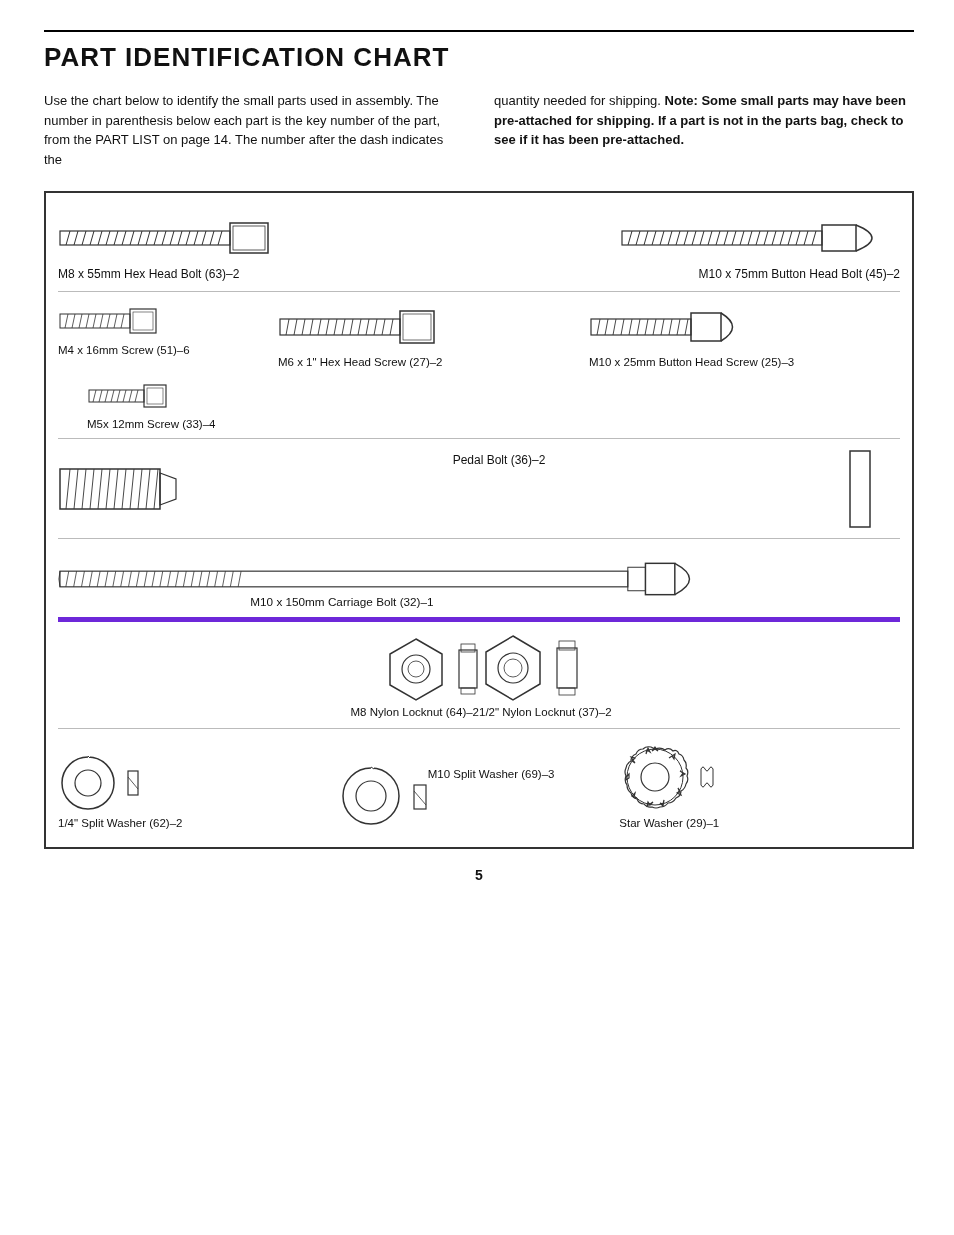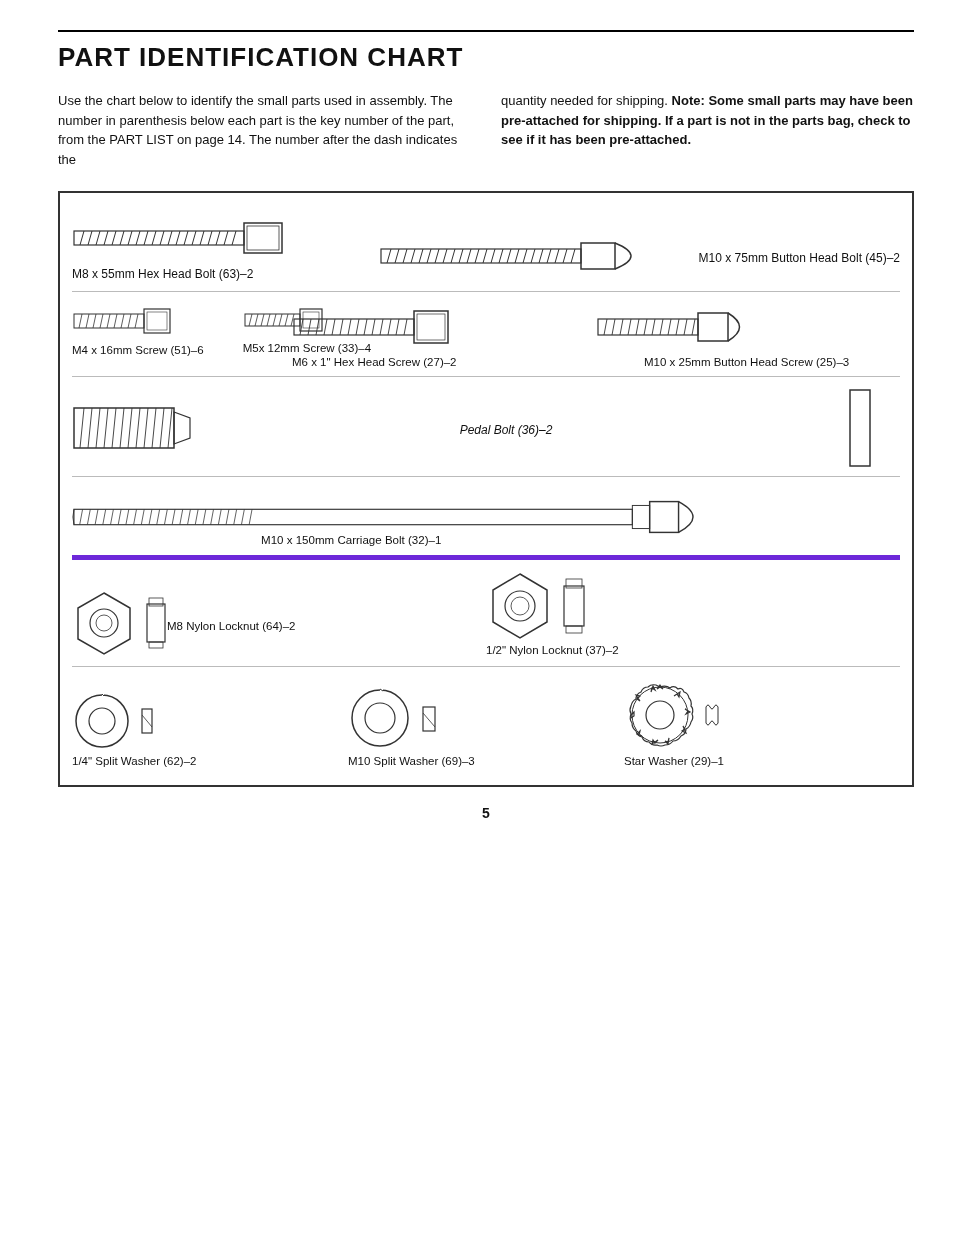--- a/index.html
+++ b/index.html
@@ -5,21 +5,21 @@
     * { box-sizing: border-box; margin: 0; padding: 0; }
     body {
       background: #fff;
       font-family: Arial, Helvetica, sans-serif;
       font-size: 13px;
       color: #111;
       width: 954px;
       min-height: 1235px;
     }
     .page {
-      padding: 30px 40px 30px 58px;
+      padding: 30px 40px 30px 44px;
     }
     .page-title {
       font-size: 26px;
       font-weight: 900;
       border-top: 2px solid #000;
       padding-top: 10px;
       margin-bottom: 18px;
       text-transform: uppercase;
       letter-spacing: 1px;
     }
@@ -104,21 +104,21 @@
             <line x1="148" y1="18" x2="144" y2="32" stroke="#333" stroke-width="1"></line>
             <line x1="156" y1="18" x2="152" y2="32" stroke="#333" stroke-width="1"></line>
             <line x1="164" y1="18" x2="160" y2="32" stroke="#333" stroke-width="1"></line>
 
             <rect x="172" y="10" width="38" height="30" fill="none" stroke="#333" stroke-width="1.5"></rect>
             <rect x="175" y="13" width="32" height="24" fill="none" stroke="#333" stroke-width="0.8"></rect>
           </svg>
           <div class="part-label" style="text-align:left;font-size:12px;">M8 x 55mm Hex Head Bolt (63)–2</div>
         </div>
 
-        <div style="display:flex;flex-direction:row;align-items:center;flex:1;">
+        <div style="display:flex;flex-direction:column;align-items:flex-end;flex:1;">
           <svg width="280" height="50" viewBox="0 0 280 50">
 
             <rect x="2" y="18" width="200" height="14" fill="none" stroke="#333" stroke-width="1.2"></rect>
 
             <line x1="12" y1="18" x2="8" y2="32" stroke="#333" stroke-width="1"></line>
             <line x1="20" y1="18" x2="16" y2="32" stroke="#333" stroke-width="1"></line>
             <line x1="28" y1="18" x2="24" y2="32" stroke="#333" stroke-width="1"></line>
             <line x1="36" y1="18" x2="32" y2="32" stroke="#333" stroke-width="1"></line>
             <line x1="44" y1="18" x2="40" y2="32" stroke="#333" stroke-width="1"></line>
             <line x1="52" y1="18" x2="48" y2="32" stroke="#333" stroke-width="1"></line>
@@ -143,21 +143,21 @@
 
             <rect x="202" y="12" width="34" height="26" fill="none" stroke="#333" stroke-width="1.5"></rect>
             <path d="M236,12 Q268,25 236,38" fill="none" stroke="#333" stroke-width="1.5"></path>
           </svg>
           <div class="part-label" style="text-align:left;font-size:12px;margin-left:40px;">M10 x 75mm Button Head Bolt (45)–2</div>
         </div>
       </div>
 
       <div style="display:flex; align-items:flex-start; padding: 10px 0 8px 0; border-bottom:1px solid #bbb;">
 
-        <div style="display:flex;gap:10px;width:220px;">
+        <div style="display:flex;flex-direction:column;gap:22px;width:220px;">
 
           <div style="display:flex;flex-direction:column;align-items:flex-start;">
             <svg width="130" height="38" viewBox="0 0 130 38">
 
               <rect x="2" y="12" width="70" height="14" fill="none" stroke="#333" stroke-width="1"></rect>
               <line x1="10" y1="12" x2="7" y2="26" stroke="#333" stroke-width="0.8"></line>
               <line x1="17" y1="12" x2="14" y2="26" stroke="#333" stroke-width="0.8"></line>
               <line x1="24" y1="12" x2="21" y2="26" stroke="#333" stroke-width="0.8"></line>
               <line x1="31" y1="12" x2="28" y2="26" stroke="#333" stroke-width="0.8"></line>
               <line x1="38" y1="12" x2="35" y2="26" stroke="#333" stroke-width="0.8"></line>
@@ -225,25 +225,25 @@
             <line x1="59" y1="17" x2="56" y2="33" stroke="#333" stroke-width="0.9"></line>
             <line x1="67" y1="17" x2="64" y2="33" stroke="#333" stroke-width="0.9"></line>
             <line x1="75" y1="17" x2="72" y2="33" stroke="#333" stroke-width="0.9"></line>
             <line x1="83" y1="17" x2="80" y2="33" stroke="#333" stroke-width="0.9"></line>
             <line x1="91" y1="17" x2="88" y2="33" stroke="#333" stroke-width="0.9"></line>
             <line x1="99" y1="17" x2="96" y2="33" stroke="#333" stroke-width="0.9"></line>
 
             <rect x="102" y="11" width="30" height="28" fill="none" stroke="#333" stroke-width="1.5"></rect>
             <path d="M132,11 Q155,25 132,39" fill="none" stroke="#333" stroke-width="1.5"></path>
           </svg>
-          <div class="part-label" style="font-size:11.5px;margin-left:48px;">M10 x 25mm Button Head Screw (25)–3</div>
-        </div>
-      </div>
-
-      <div style="display:flex; align-items:center; padding: 10px 0 8px 0; border-bottom:1px solid #bbb; min-height:100px;font-style:italic;">
+          <div class="part-label" style="font-size:11.5px;">M10 x 25mm Button Head Screw (25)–3</div>
+        </div>
+      </div>
+
+      <div style="display:flex; padding: 10px 0 8px 0; border-bottom:1px solid #bbb; min-height:100px;">
 
         <div style="display:flex;flex-direction:column;align-items:flex-start;width:180px;">
           <svg width="160" height="80" viewBox="0 0 160 80">
 
             <rect x="2" y="20" width="100" height="40" fill="none" stroke="#333" stroke-width="1.5"></rect>
 
             <line x1="12" y1="20" x2="8" y2="60" stroke="#333" stroke-width="0.9"></line>
             <line x1="20" y1="20" x2="16" y2="60" stroke="#333" stroke-width="0.9"></line>
             <line x1="28" y1="20" x2="24" y2="60" stroke="#333" stroke-width="0.9"></line>
             <line x1="36" y1="20" x2="32" y2="60" stroke="#333" stroke-width="0.9"></line>
@@ -307,21 +307,21 @@
 
           <rect x="600" y="14" width="30" height="32" fill="none" stroke="#333" stroke-width="1.5"></rect>
           <path d="M630,14 Q660,30 630,46" fill="none" stroke="#333" stroke-width="1.5"></path>
 
           <text x="290" y="58" font-size="12" font-family="Arial" fill="#111" text-anchor="middle">M10 x 150mm Carriage Bolt (32)–1</text>
         </svg>
       </div>
 
       <div style="display:flex; align-items:flex-end; padding: 12px 0 10px 0; border-bottom:1px solid #bbb;">
 
-        <div style="display:flex;flex-direction:row;align-items:center;flex:1;">
+        <div style="display:flex;flex-direction:column;align-items:flex-end;flex:1;">
           <div style="display:flex;align-items:center;gap:8px;">
             <svg width="65" height="65" viewBox="0 0 65 65">
 
               <polygon points="32,2 58,17 58,48 32,63 6,48 6,17" fill="none" stroke="#333" stroke-width="1.5"></polygon>
               <circle cx="32" cy="32" r="14" fill="none" stroke="#333" stroke-width="1.2"></circle>
               <circle cx="32" cy="32" r="8" fill="none" stroke="#333" stroke-width="0.8"></circle>
             </svg>
             <svg width="22" height="55" viewBox="0 0 22 55">
               <rect x="2" y="8" width="18" height="38" fill="none" stroke="#333" stroke-width="1.2"></rect>
               <rect x="4" y="2" width="14" height="8" fill="none" stroke="#333" stroke-width="0.8"></rect>
@@ -362,21 +362,21 @@
             </svg>
             <svg width="14" height="52" viewBox="0 0 14 52">
               <rect x="2" y="14" width="10" height="24" fill="none" stroke="#333" stroke-width="1.2"></rect>
 
               <line x1="2" y1="20" x2="12" y2="32" stroke="#333" stroke-width="0.8"></line>
             </svg>
           </div>
           <div class="part-label" style="font-size:11.5px;margin-top:4px;">1/4" Split Washer (62)–2</div>
         </div>
 
-        <div style="display:flex;flex-direction:column;align-items:flex-start;flex:1;">
+        <div style="display:flex;flex-direction:row;align-items:flex-start;flex:1;">
           <div style="display:flex;align-items:center;gap:8px;">
             <svg width="65" height="65" viewBox="0 0 65 65">
               <circle cx="32" cy="32" r="28" fill="none" stroke="#333" stroke-width="1.5"></circle>
               <circle cx="32" cy="32" r="15" fill="none" stroke="#333" stroke-width="1.2"></circle>
               <line x1="32" y1="4" x2="35" y2="4" stroke="#fff" stroke-width="4"></line>
               <line x1="32" y1="3" x2="35" y2="5" stroke="#333" stroke-width="1"></line>
             </svg>
             <svg width="16" height="56" viewBox="0 0 16 56">
               <rect x="2" y="16" width="12" height="24" fill="none" stroke="#333" stroke-width="1.2"></rect>
               <line x1="2" y1="22" x2="14" y2="36" stroke="#333" stroke-width="0.8"></line>

